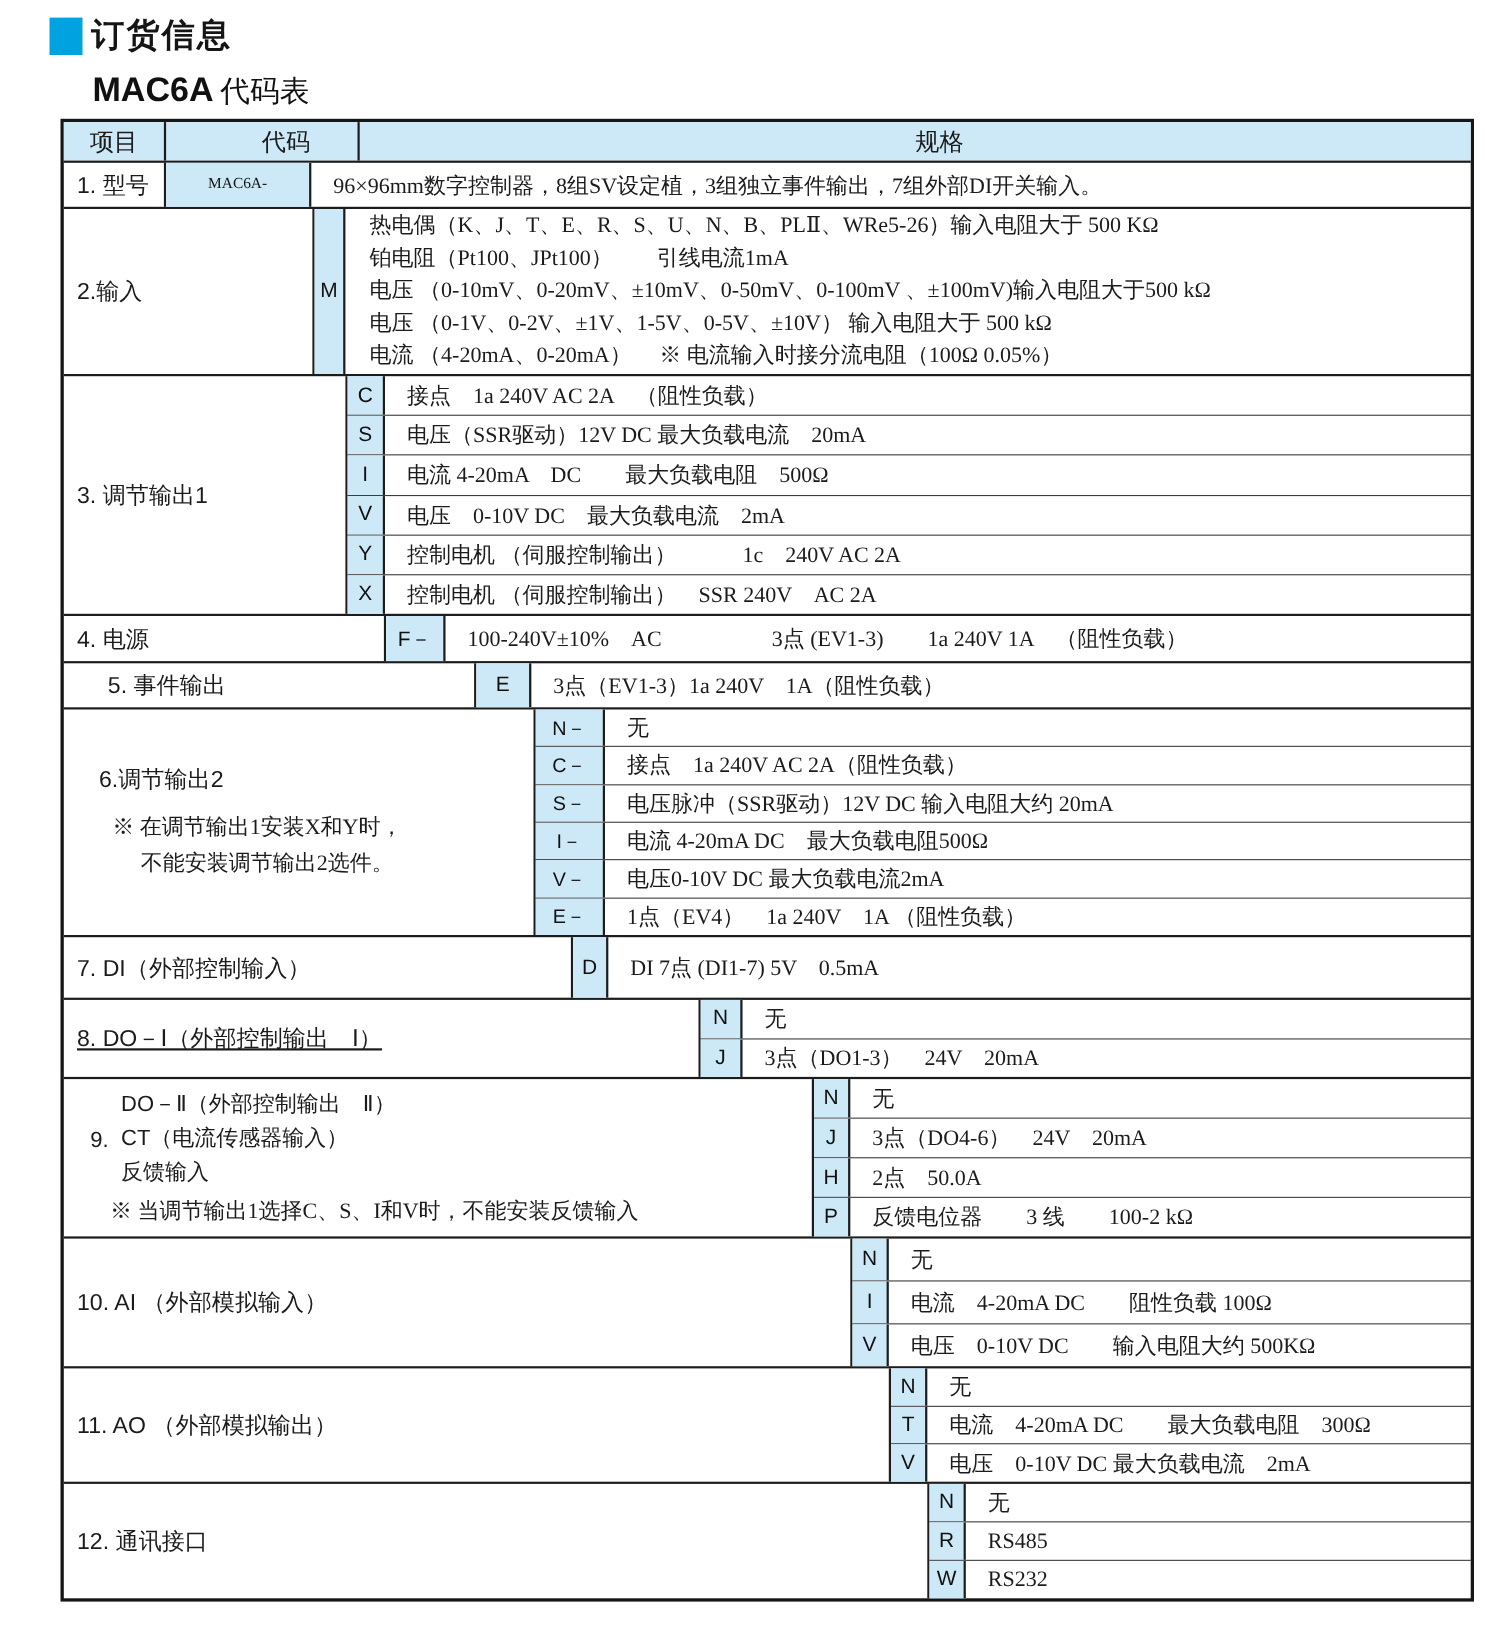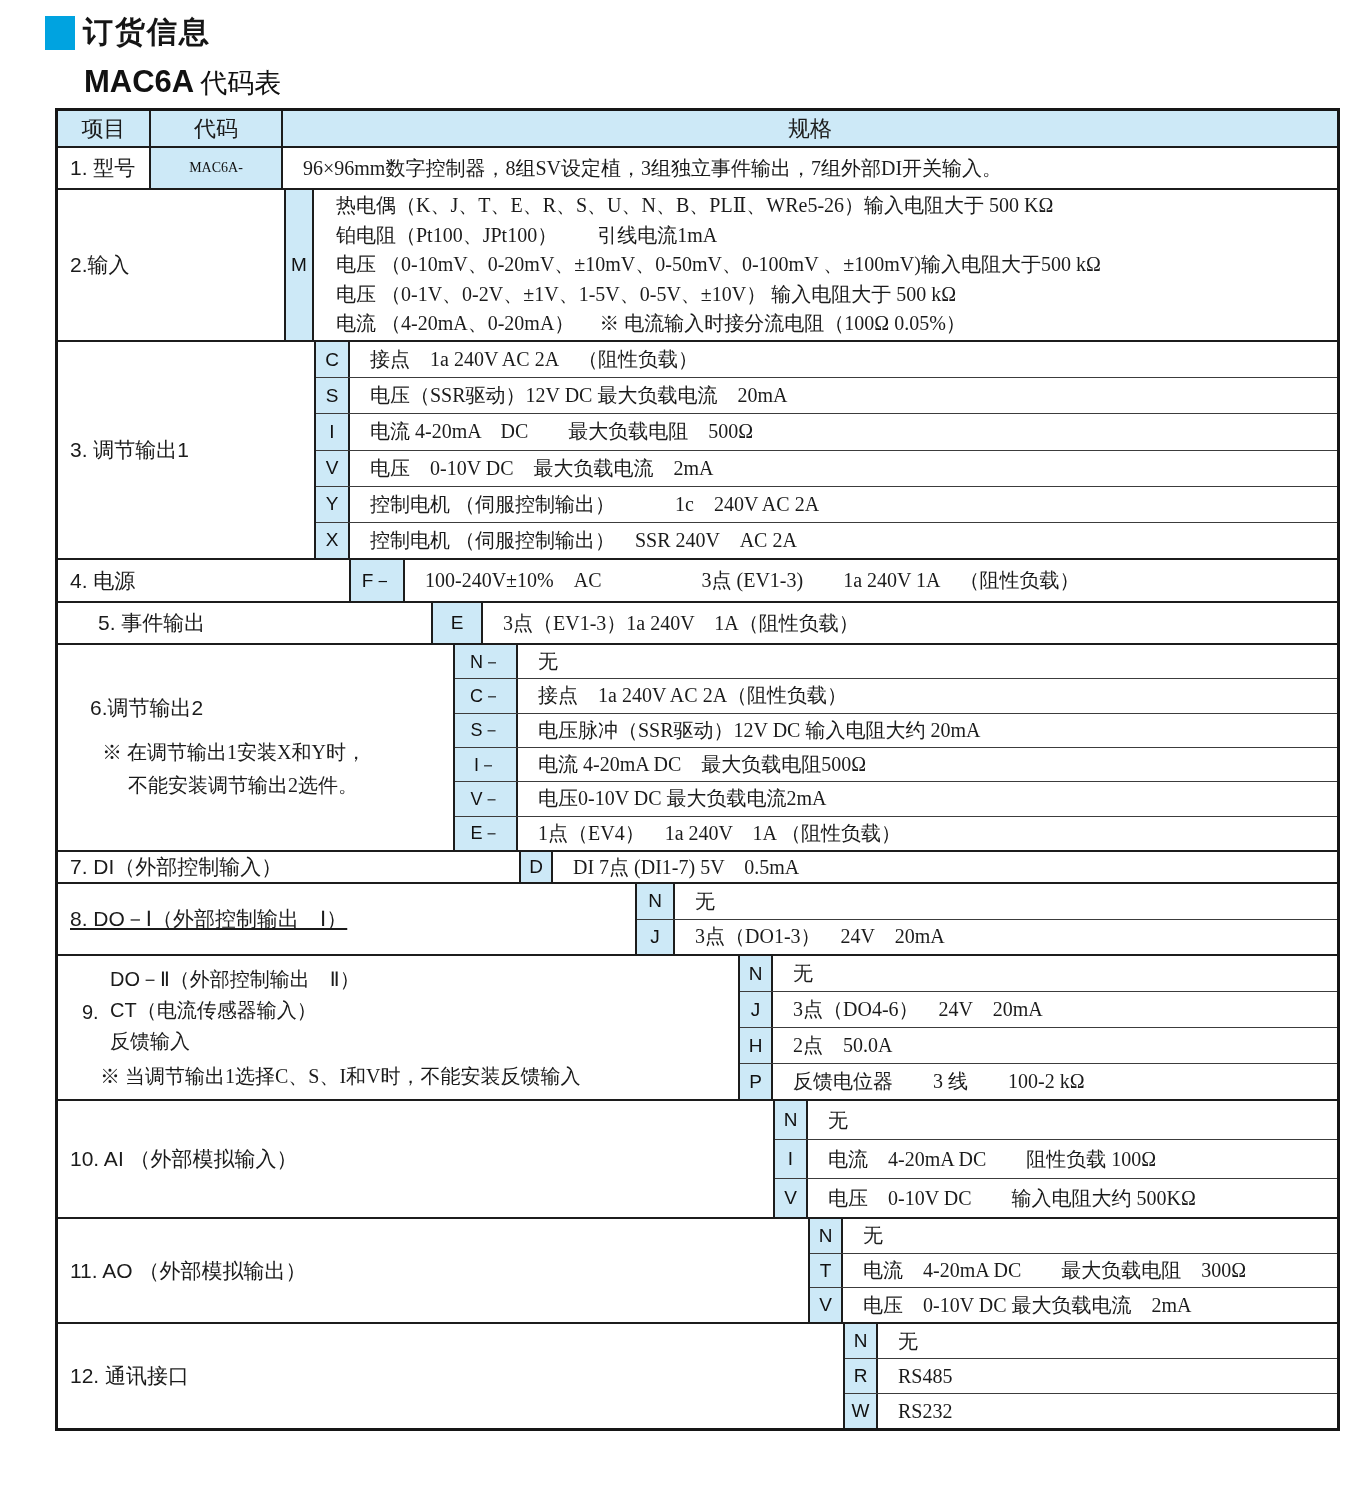--- a/index.html
+++ b/index.html
@@ -16,21 +16,21 @@
   .subtitle { position:absolute; left:84px; top:64px; }
   .subtitle .model { font-family:"Liberation Sans",sans-serif; font-weight:bold; font-size:31px; color:#111; }
   .subtitle .suffix { font-size:27px; color:#111; margin-left:6px; }
 
   
   .tbl {
     position:absolute; left:55px; top:108px; width:1285px;
     border:3px solid #161616; background:#fff;
   }
   .row { display:flex; border-top:2px solid #1c1c1c; }
-  .row.first { border-top:none; }
+  .row.first { border-top:none;gap:44px; }
 
   .item {
     border-right:2px solid #1c1c1c; display:flex; align-items:center;
     padding-left:12px; font-family:"Liberation Sans",sans-serif; font-size:21px;
   }
   .item.col { flex-direction:column; align-items:flex-start; justify-content:center; }
 
   .code {
     background:#cde9f7; border-right:2px solid #1c1c1c;
     display:flex; align-items:center; justify-content:center;
@@ -46,25 +46,25 @@
   
   .hdr { height:35px; background:#cde9f7; font-size:22px; }
   .hdr .hc { display:flex; align-items:center; justify-content:center; }
   .hc-item { width:93px; border-right:2px solid #1c1c1c; }
   .hc-code { width:132px; border-right:2px solid #1c1c1c; }
   .hc-spec { flex:1; }
 
   
   .h-r1 { height:42px; }  .h-r2 { height:152px; } .h-r3 { height:218px; }
   .h-r4 { height:43px; }  .h-r5 { height:42px; }  .h-r6 { height:207px; }
-  .h-r7 { height:32px; }  .h-r8 { height:72px; }  .h-r9 { height:145px; }
+  .h-r7 { height:57px; }  .h-r8 { height:72px; }  .h-r9 { height:145px; }
   .h-r10 { height:118px; } .h-r11 { height:105px; } .h-r12 { height:106px; }
 
   .iw-r1 { width:93px; }  .iw-r2 { width:228px; } .iw-r3 { width:258px; }
-  .iw-r4 { width:293px; } .iw-r5 { width:347px;margin-left:28px; } .iw-r6 { width:397px; }
+  .iw-r4 { width:293px; } .iw-r5 { width:347px;margin-left:28px; } .iw-r6 { width:429px; }
   .iw-r7 { width:463px; } .iw-r8 { width:579px;text-decoration:underline; } .iw-r9 { width:682px; }
   .iw-r10 { width:717px; } .iw-r11 { width:752px; } .iw-r12 { width:787px; }
 
   .cw-r1 { width:132px; font-family:"Liberation Serif",serif; font-size:14px; }
   .cw-r2 { width:28px; }  .cw-r3 { width:34px; }  .cw-r4 { width:54px; }
   .cw-r5 { width:50px; }  .cw-r6 { width:63px; font-size:18px; }
   .cw-r7 { width:32px; }  .cw-r8 { width:38px; }
   .cw-r9, .cw-r10, .cw-r11, .cw-r12 { width:33px; }
 
   

